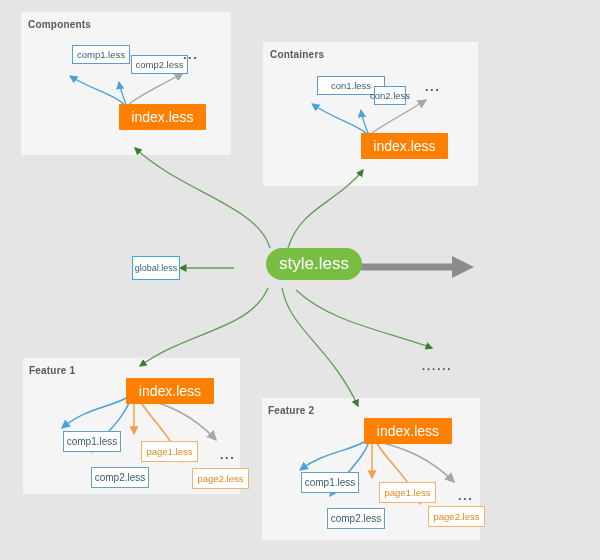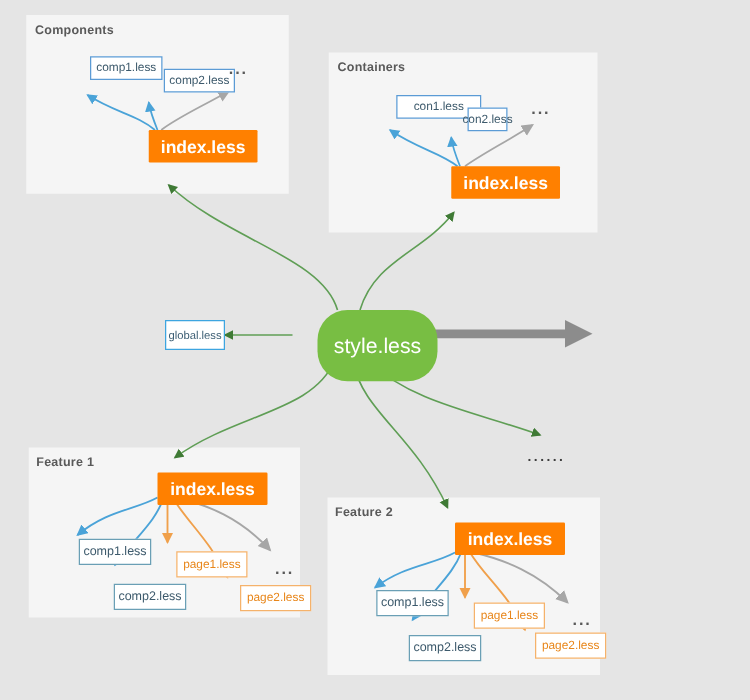--- a/index.html
+++ b/index.html
@@ -5,21 +5,21 @@
   html,body{margin:0;padding:0;background:#ffffff;}
   body{width:600px;height:560px;font-family:"Liberation Sans",sans-serif;}
   #stage{position:relative;width:600px;height:560px;overflow:hidden;background:#e5e5e5;}
   svg#edges{position:absolute;left:0;top:0;width:600px;height:560px;pointer-events:none;}
 
   .panel{position:absolute;background:#f5f5f5;}
   .panel-title{position:absolute;font-size:10px;font-weight:bold;color:#595959;letter-spacing:.2px;}
 
   .node{position:absolute;box-sizing:border-box;display:flex;align-items:center;justify-content:center;white-space:nowrap;margin-left:36px;}
 
-  .n-index{background:#ff8000;color:#ffffff;font-size:14px;border-radius:1px;font-weight:bold;}
+  .n-index{background:#ff8000;color:#ffffff;font-size:14px;border-radius:1px;}
   .n-blue{background:#ffffff;border:1.4px solid #5b9bd5;color:#3d5a6c;font-size:9.5px;}
   .n-blue-lg{background:#ffffff;border:1.4px solid #6a9fb5;color:#3d5a6c;font-size:10px;}
   .n-orange{background:#ffffff;border:1.4px solid #f5b26b;color:#e8861a;font-size:9.5px;}
   .n-global{background:#ffffff;border:1.6px solid #3da5e0;color:#3b5d73;font-size:9px;}
 
   .n-style{background:#78be43;color:#ffffff;font-size:17px;border-radius:24px;}
   .n-webpack{color:#ffffff;font-size:15px;font-weight:bold;background:#2e9bd6;
              clip-path:polygon(25% 0%,75% 0%,100% 50%,75% 100%,25% 100%,0% 50%);}
 
   .dots{position:absolute;color:#595959;font-size:13px;font-weight:bold;letter-spacing:1.5px;line-height:1;}
@@ -104,21 +104,21 @@
   <div class="node n-blue" style="left:36px;top:45px;width:58px;height:19px;">comp1.less</div>
   <div class="node n-blue" style="left:95px;top:55px;width:57px;height:19px;">comp2.less</div>
   <div class="dots" style="left:183px;top:48px;">...</div>
   <div class="node n-index" style="left:83px;top:104px;width:87px;height:26px;">index.less</div>
 
   <div class="node n-blue" style="left:281px;top:76px;width:68px;height:19px;">con1.less</div>
   <div class="node n-blue" style="left:338px;top:86px;width:32px;height:19px;">con2.less</div>
   <div class="dots" style="left:425px;top:80px;">...</div>
   <div class="node n-index" style="left:325px;top:133px;width:87px;height:26px;">index.less</div>
 
-  <div class="node n-style" style="left:218px;top:248px;width:96px;height:57px;">style.less</div>
+  <div class="node n-style" style="left:230px;top:248px;width:96px;height:32px;">style.less</div>
 
   <div class="node n-global" style="left:96px;top:256px;width:48px;height:24px;">global.less</div>
 
 
   <div class="dots-lg" style="left:422px;top:361px;">......</div>
 
   <div class="node n-index" style="left:90px;top:378px;width:88px;height:26px;">index.less</div>
   <div class="node n-blue-lg" style="left:27px;top:431px;width:58px;height:21px;">comp1.less</div>
   <div class="node n-blue-lg" style="left:55px;top:467px;width:58px;height:21px;">comp2.less</div>
   <div class="node n-orange" style="left:105px;top:441px;width:57px;height:21px;">page1.less</div>

